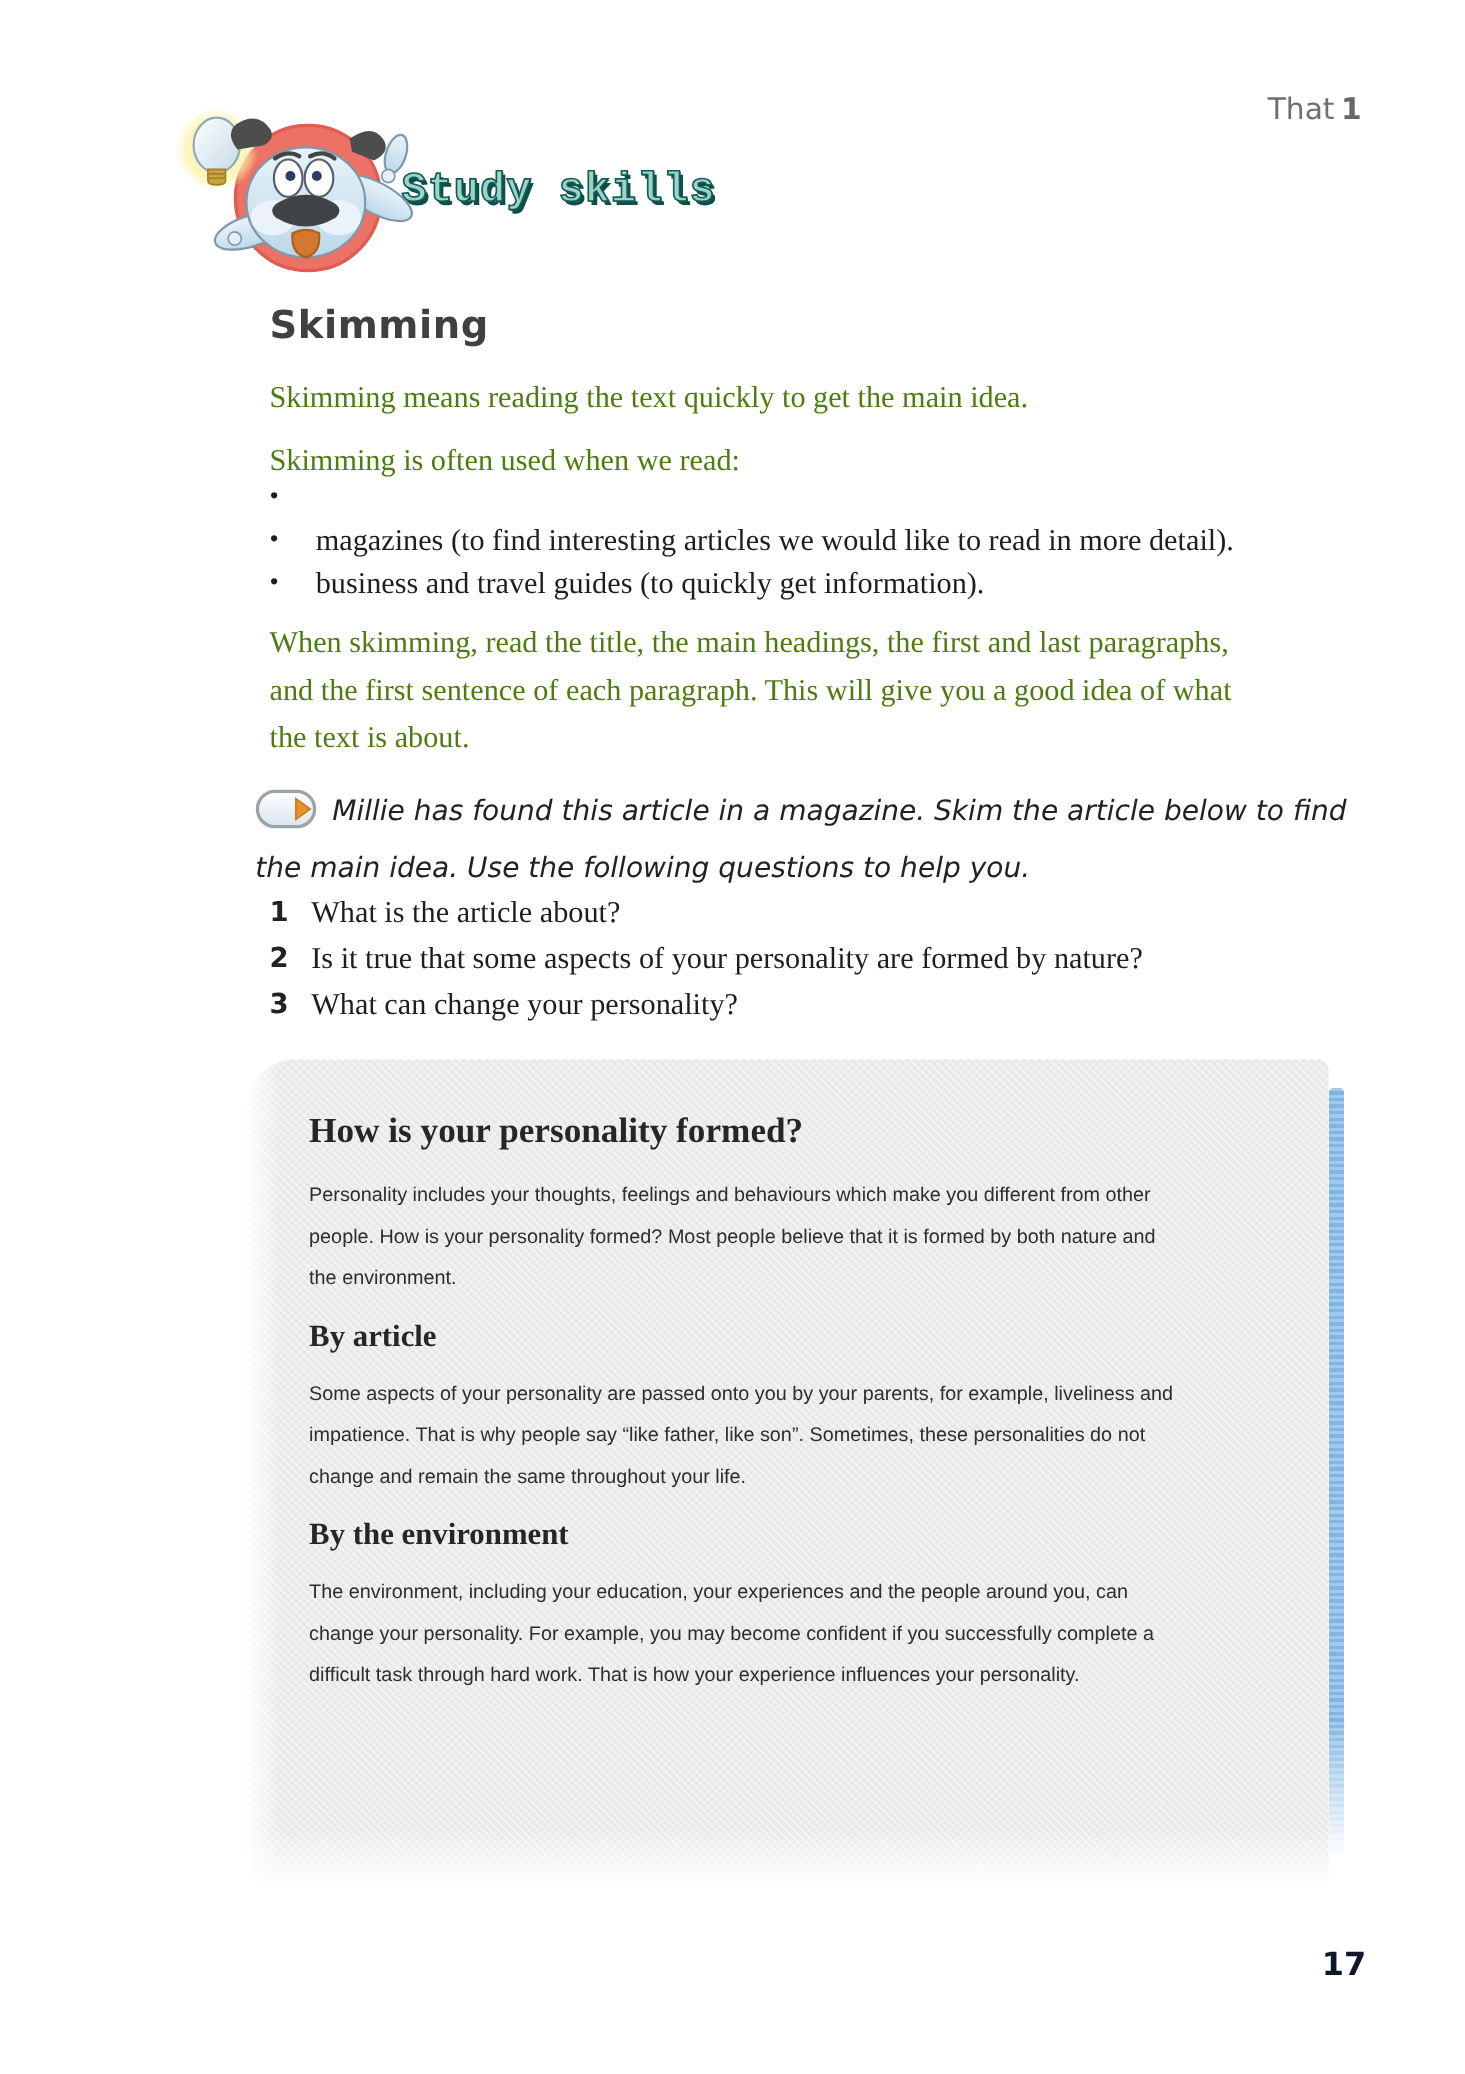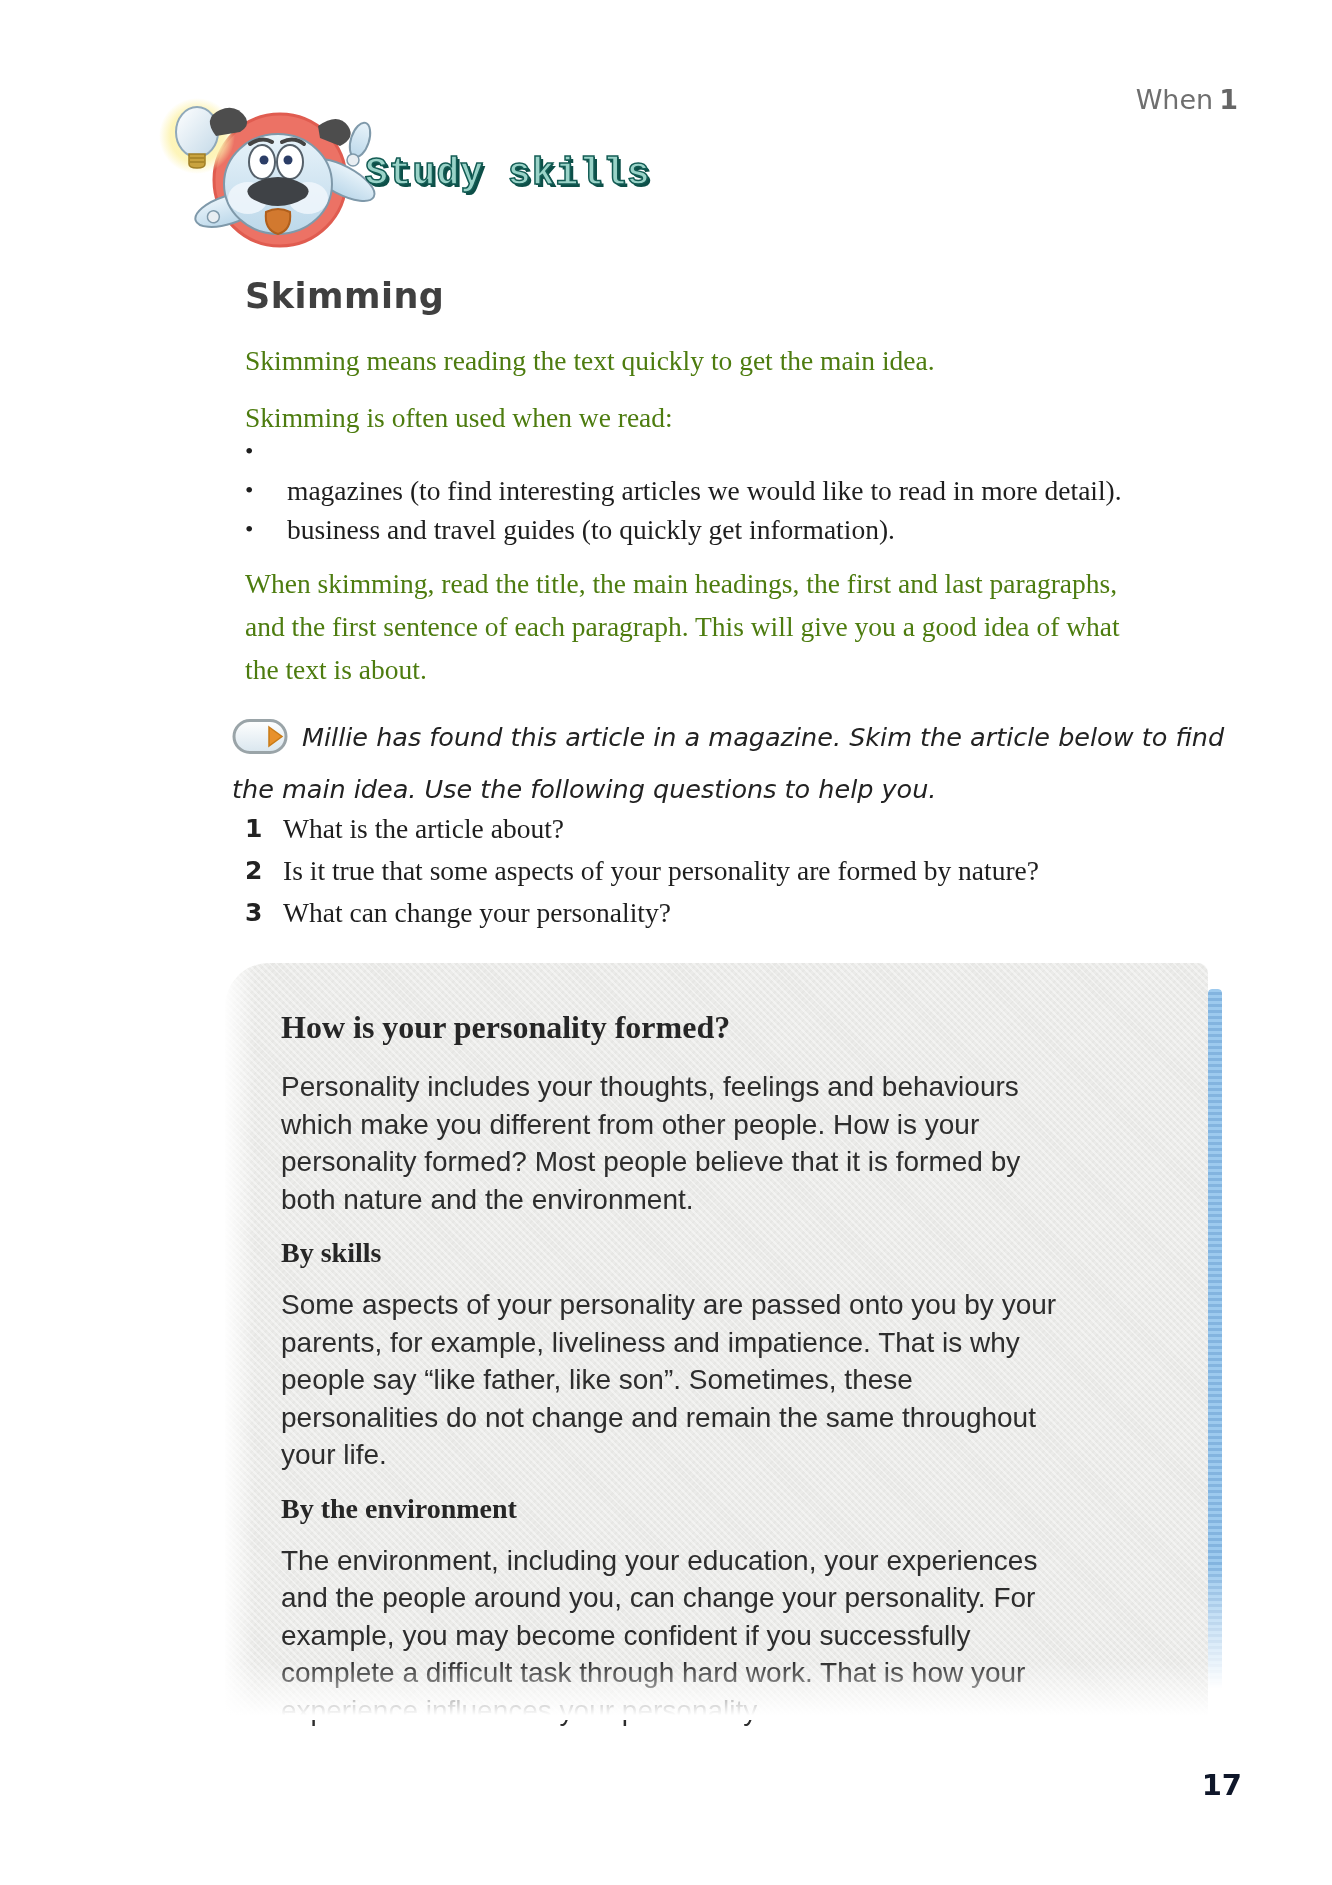--- a/index.html
+++ b/index.html
@@ -76,40 +76,40 @@
     border-radius:4px 4px 2px 2px;
     box-shadow:4px 4px 7px rgba(110,140,170,.5);
     -webkit-mask-image:linear-gradient(to bottom, #000 82%, rgba(0,0,0,0));
     mask-image:linear-gradient(to bottom, #000 82%, rgba(0,0,0,0));
   }
   .article-title {
     font-family:"Liberation Serif", serif; font-weight:bold; font-size:32px;
     color:#262626; margin-bottom:22px;
   }
   .article-p {
-    font-family:"Liberation Sans", sans-serif; font-size:28px; line-height:37.5px;
+    font-family:"Liberation Sans", sans-serif; font-size:18px; line-height:37.5px;
     color:#2d2d2d; width:790px; margin-bottom:19px;
   }
   .article-h4 {
     font-family:"Liberation Serif", serif; font-weight:bold; font-size:28px;
     color:#262626; margin:8px 0 17px 0;
   }
   
   .page-number {
     position:absolute; top:1768px; right:90px;
     font-family:"DejaVu Sans", sans-serif; font-weight:bold;
     font-size:29px; color:#0f172a;
   }
 </style>
 </head>
 <body>
 
 <div class="page">
 
-  <div class="unit-label"><span>When</span><b>1</b></div>
+  <div class="unit-label"><span>That</span><b>1</b></div>
 
   <div class="logo-row">
     <svg class="logo-art" width="250" height="170" viewBox="0 0 250 170">
       <defs>
         <radialGradient id="glow" cx="50%" cy="50%" r="50%">
           <stop offset="0%" stop-color="#fdf3ae"></stop>
           <stop offset="70%" stop-color="#fdf3ae" stop-opacity=".85"></stop>
           <stop offset="100%" stop-color="#fdf3ae" stop-opacity="0"></stop>
         </radialGradient>
         <linearGradient id="bulb" x1="0" y1="0" x2="1" y2="1">
@@ -208,21 +208,21 @@
     <div class="q-row">
       <span class="q-num">3</span>
       <span>What can change your personality?</span>
     </div>
   </div>
 
   <div class="article-box">
     <div class="blue-strip"></div>
     <h3 class="article-title">How is your personality formed?</h3>
     <p class="article-p">Personality includes your thoughts, feelings and behaviours which make you different from other people. How is your personality formed? Most people believe that it is formed by both nature and the environment.</p>
-    <h4 class="article-h4">By skills</h4>
+    <h4 class="article-h4">By article</h4>
     <p class="article-p">Some aspects of your personality are passed onto you by your parents, for example, liveliness and impatience. That is why people say “like father, like son”. Sometimes, these personalities do not change and remain the same throughout your life.</p>
     <h4 class="article-h4">By the environment</h4>
     <p class="article-p">The environment, including your education, your experiences and the people around you, can change your personality. For example, you may become confident if you successfully complete a difficult task through hard work. That is how your experience influences your personality.</p>
   </div>
 
   <div class="page-number">17</div>
 
 </div>
 
 </body></html>

